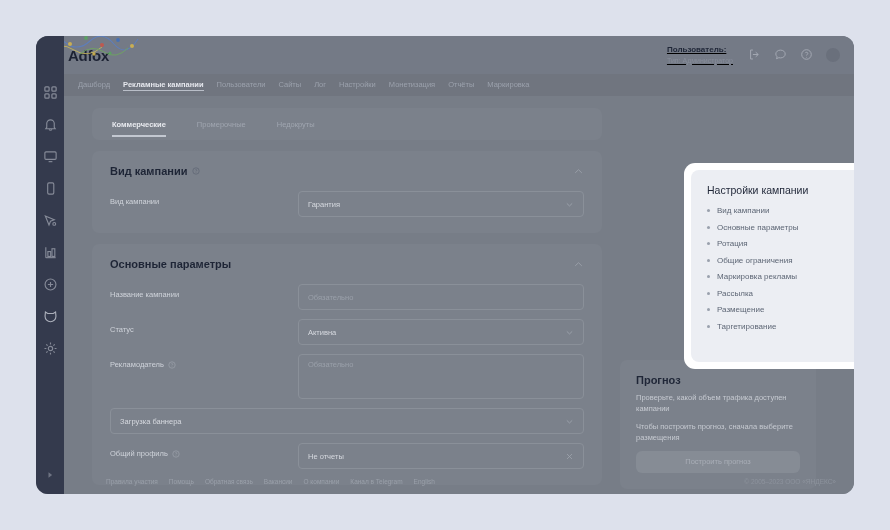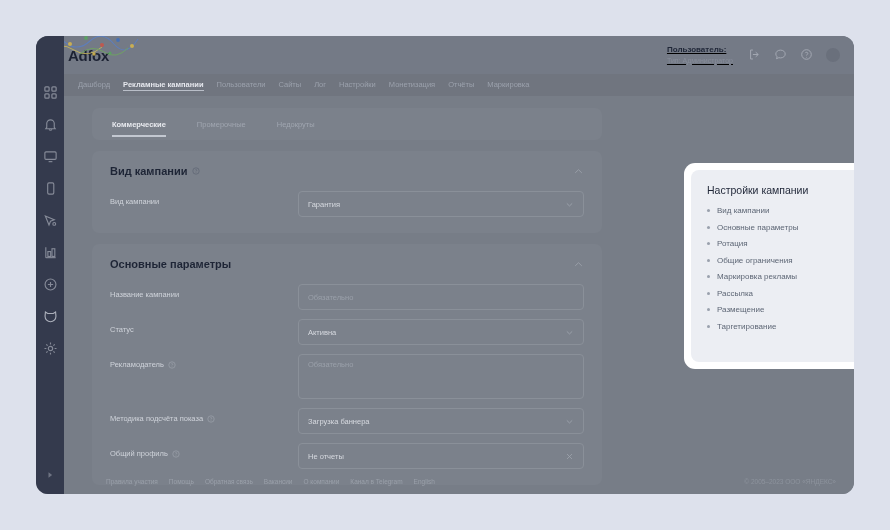--- a/index.html
+++ b/index.html
@@ -460,30 +460,20 @@
                   <circle cx="8" cy="11.2" r=".7" fill="#c3c8d1" stroke="none"></circle>
                 </svg>
             </span>
           </div>
           <div class="field-control tall">
             <span class="field-value placeholder">Обязательно</span>
           </div>
         </div>
 
         <div class="field-row">
-          <div class="field-label">
-            <span>Методика подсчёта показа</span>
-            <span class="info-icon">
-              <svg viewBox="0 0 16 16" fill="none" stroke="#c3c8d1" stroke-width="1.3">
-                  <circle cx="8" cy="8" r="6.4"></circle>
-                  <path d="M6.6 6.2a1.5 1.5 0 0 1 2.9.5c0 1-1.5 1.2-1.5 2.2"></path>
-                  <circle cx="8" cy="11.2" r=".7" fill="#c3c8d1" stroke="none"></circle>
-                </svg>
-            </span>
-          </div>
           <div class="field-control">
             <span class="field-value">Загрузка баннера</span>
             <span class="ctl-icon">
               <svg viewBox="0 0 16 16" fill="none" stroke="#c3c8d1" stroke-width="1.5">
                   <path d="M3.2 6L8 10.6 12.8 6"></path>
                 </svg>
             </span>
           </div>
         </div>
 
@@ -507,20 +497,28 @@
             </span>
           </div>
         </div>
       </div>
 
       <div id="button-row">
         <div class="save-btn">Сохранить как Гарантию</div>
       </div>
     </div>
 
+    <div id="right-col">
+      <div id="forecast-card">
+        <div id="forecast-title">Прогноз</div>
+        <div class="forecast-text">Проверьте, какой объем трафика доступен кампании</div>
+        <div class="forecast-text">Чтобы построить прогноз, сначала выберите размещения</div>
+        <div id="forecast-btn">Построить прогноз</div>
+      </div>
+    </div>
 
     <div id="footer">
       <span class="footer-link">Правила участия</span>
       <span class="footer-link">Помощь</span>
       <span class="footer-link">Обратная связь</span>
       <span class="footer-link">Вакансии</span>
       <span class="footer-link">О компании</span>
       <span class="footer-link">Канал в Telegram</span>
       <span class="footer-link">English</span>
       <span id="copyright">© 2005–2023 ООО «ЯНДЕКС»</span>

